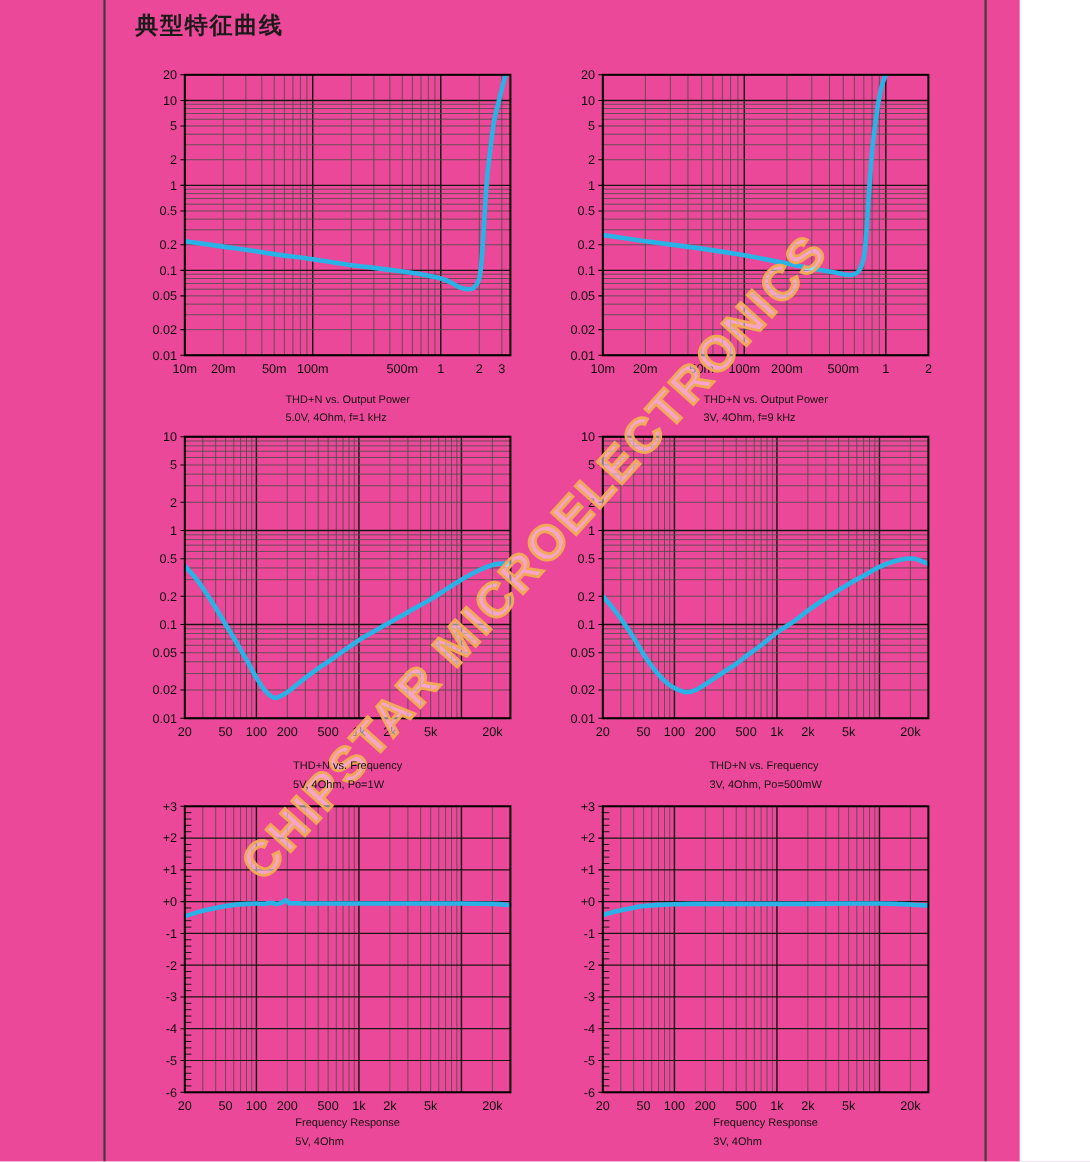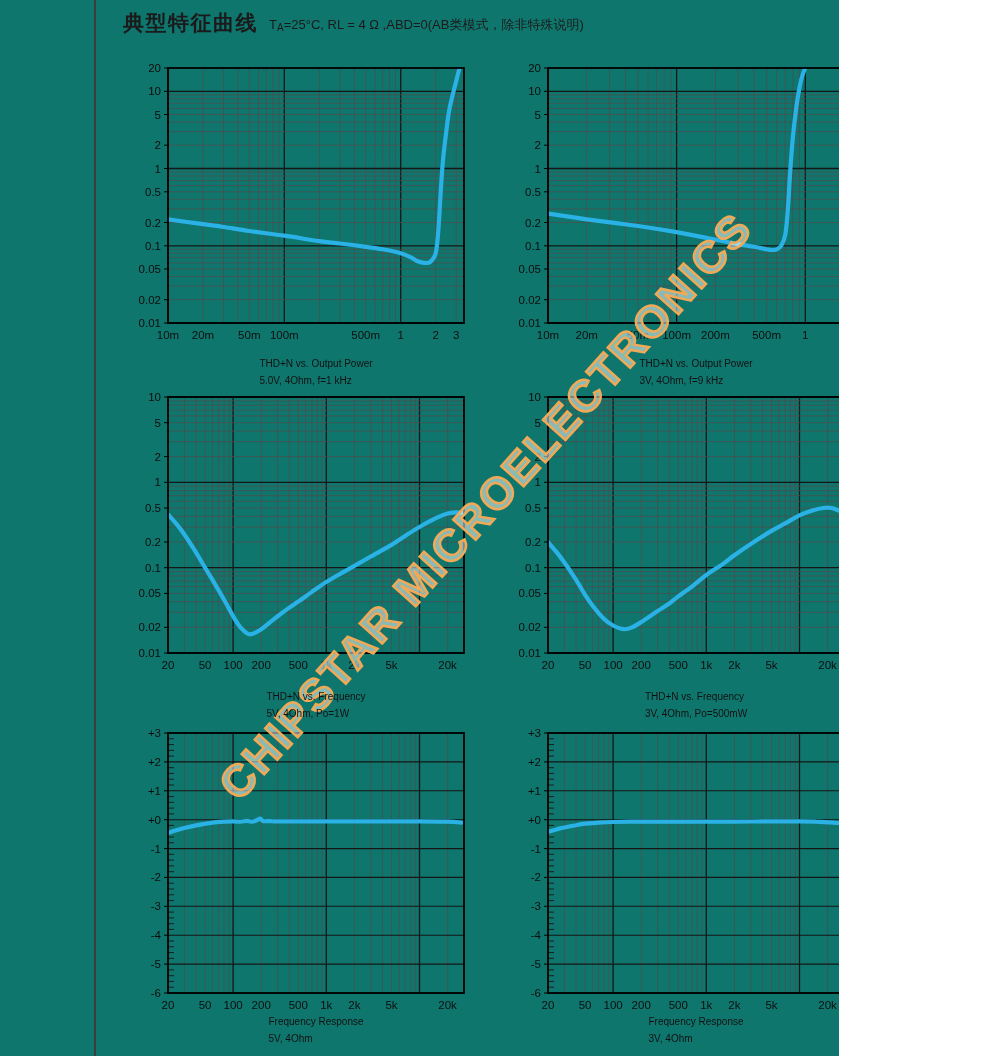--- a/index.html
+++ b/index.html
@@ -1,16 +1,16 @@
 <!DOCTYPE html>
 <html><head>
 <meta charset="utf-8">
 <style>
   html,body{margin:0;padding:0;background:#fff;}
-  .page{position:relative;width:839px;height:1056px;background:#0f766e;
+  .page{position:relative;width:927px;height:1056px;background:#ec4899;
         font-family:"Liberation Sans",sans-serif;overflow:hidden;}
   .vline{position:absolute;top:0;bottom:0;width:2px;background:#3d3d3d;}
   .page-title{position:absolute;left:123px;top:9px;font-size:21px;font-weight:bold;
         color:#1a1a1a;letter-spacing:1.5px;}
   .page-subtitle{position:absolute;left:269px;top:16px;font-size:13px;color:#1a1a1a;}
   .page-subtitle .subA{font-size:10px;vertical-align:-2px;}
   .chart{position:absolute;width:370px;height:302px;z-index:1;}
   .caption{position:absolute;width:296px;text-align:center;z-index:3;
         font-size:10px;color:#111;line-height:16.5px;}
   .caption .inner{display:inline-block;text-align:left;}
@@ -21,21 +21,20 @@
 </style>
 </head>
 <body>
 
 <div class="page">
 
   <div class="vline" style="left:94px;"></div>
   <div class="vline" style="left:895px;"></div>
 
   <div class="page-title">典型特征曲线</div>
-  <div class="page-subtitle"><span>T</span><span class="subA">A</span><span>=25°C, RL = 4 Ω ,ABD=0(AB类模式，除非特殊说明)</span></div>
 
   <svg class="chart" style="left:115px;top:56px;" viewBox="0 0 370 302" width="370" height="302">
       <line x1="53.0" y1="12" x2="53.0" y2="267" stroke="#161616" stroke-width="1.3"></line>
       <line x1="88.0" y1="12" x2="88.0" y2="267" stroke="#4d4d4d" stroke-width="0.75"></line>
       <line x1="108.5" y1="12" x2="108.5" y2="267" stroke="#4d4d4d" stroke-width="0.75"></line>
       <line x1="123.0" y1="12" x2="123.0" y2="267" stroke="#4d4d4d" stroke-width="0.75"></line>
       <line x1="134.3" y1="12" x2="134.3" y2="267" stroke="#4d4d4d" stroke-width="0.75"></line>
       <line x1="143.5" y1="12" x2="143.5" y2="267" stroke="#4d4d4d" stroke-width="0.75"></line>
       <line x1="151.3" y1="12" x2="151.3" y2="267" stroke="#4d4d4d" stroke-width="0.75"></line>
       <line x1="158.1" y1="12" x2="158.1" y2="267" stroke="#4d4d4d" stroke-width="0.75"></line>

